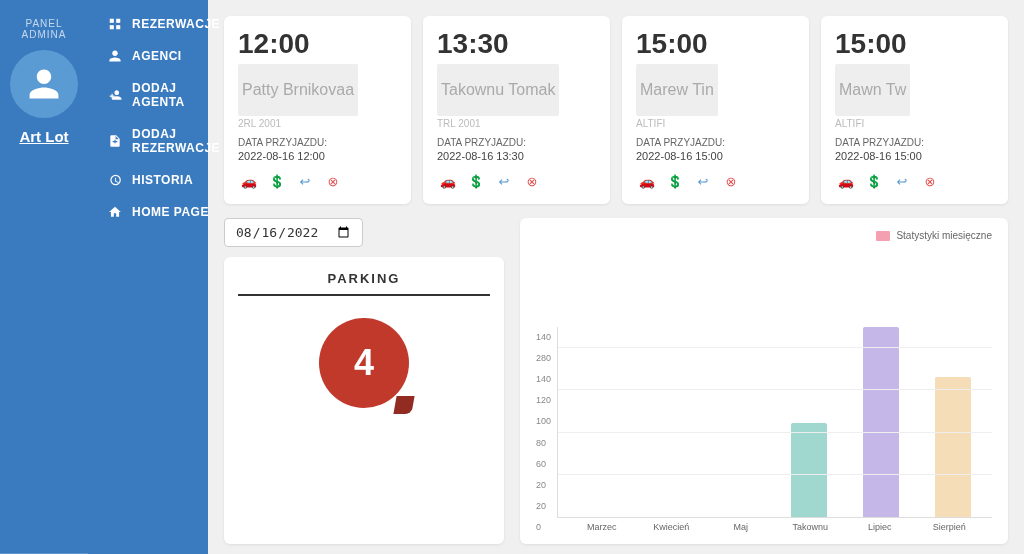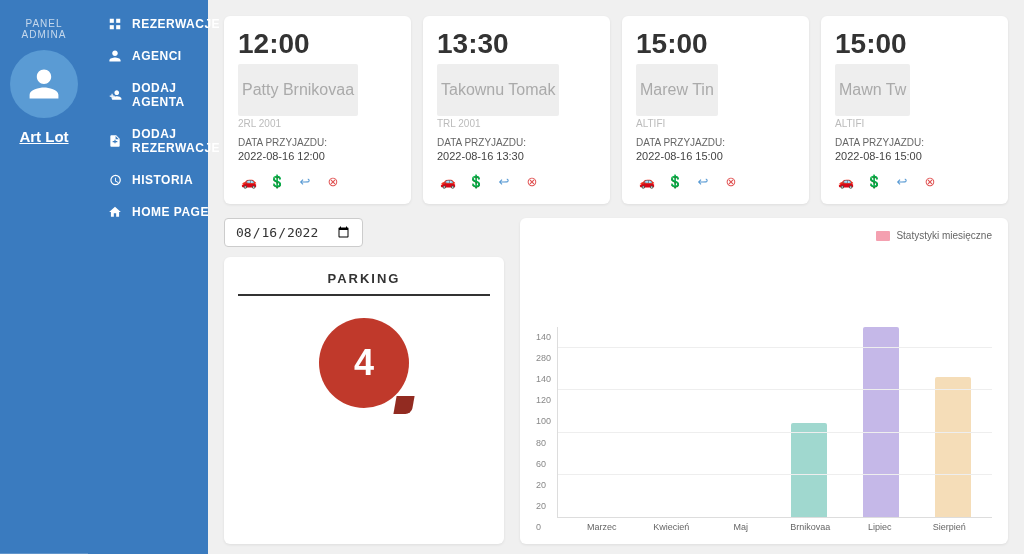--- a/index.html
+++ b/index.html
@@ -474,21 +474,21 @@
                 <div class="bar" style="height: 190px; background: rgb(197, 184, 232);"></div>
               </div>
               <div class="bar-group">
                 <div class="bar" style="height: 140px; background: rgb(245, 221, 184);"></div>
               </div>
             </div>
           <div class="chart-x-labels" id="chart-x-labels">
           <div class="x-label-item">Marzec</div>
               <div class="x-label-item">Kwiecień</div>
               <div class="x-label-item">Maj</div>
-              <div class="x-label-item">Brnikovaa</div>
+              <div class="x-label-item">Takownu</div>
               <div class="x-label-item">Lipiec</div>
               <div class="x-label-item">Sierpień</div>
             </div>
         </div>
       </div>
     </div>
   </div>
 </div>
 
 </body></html>

